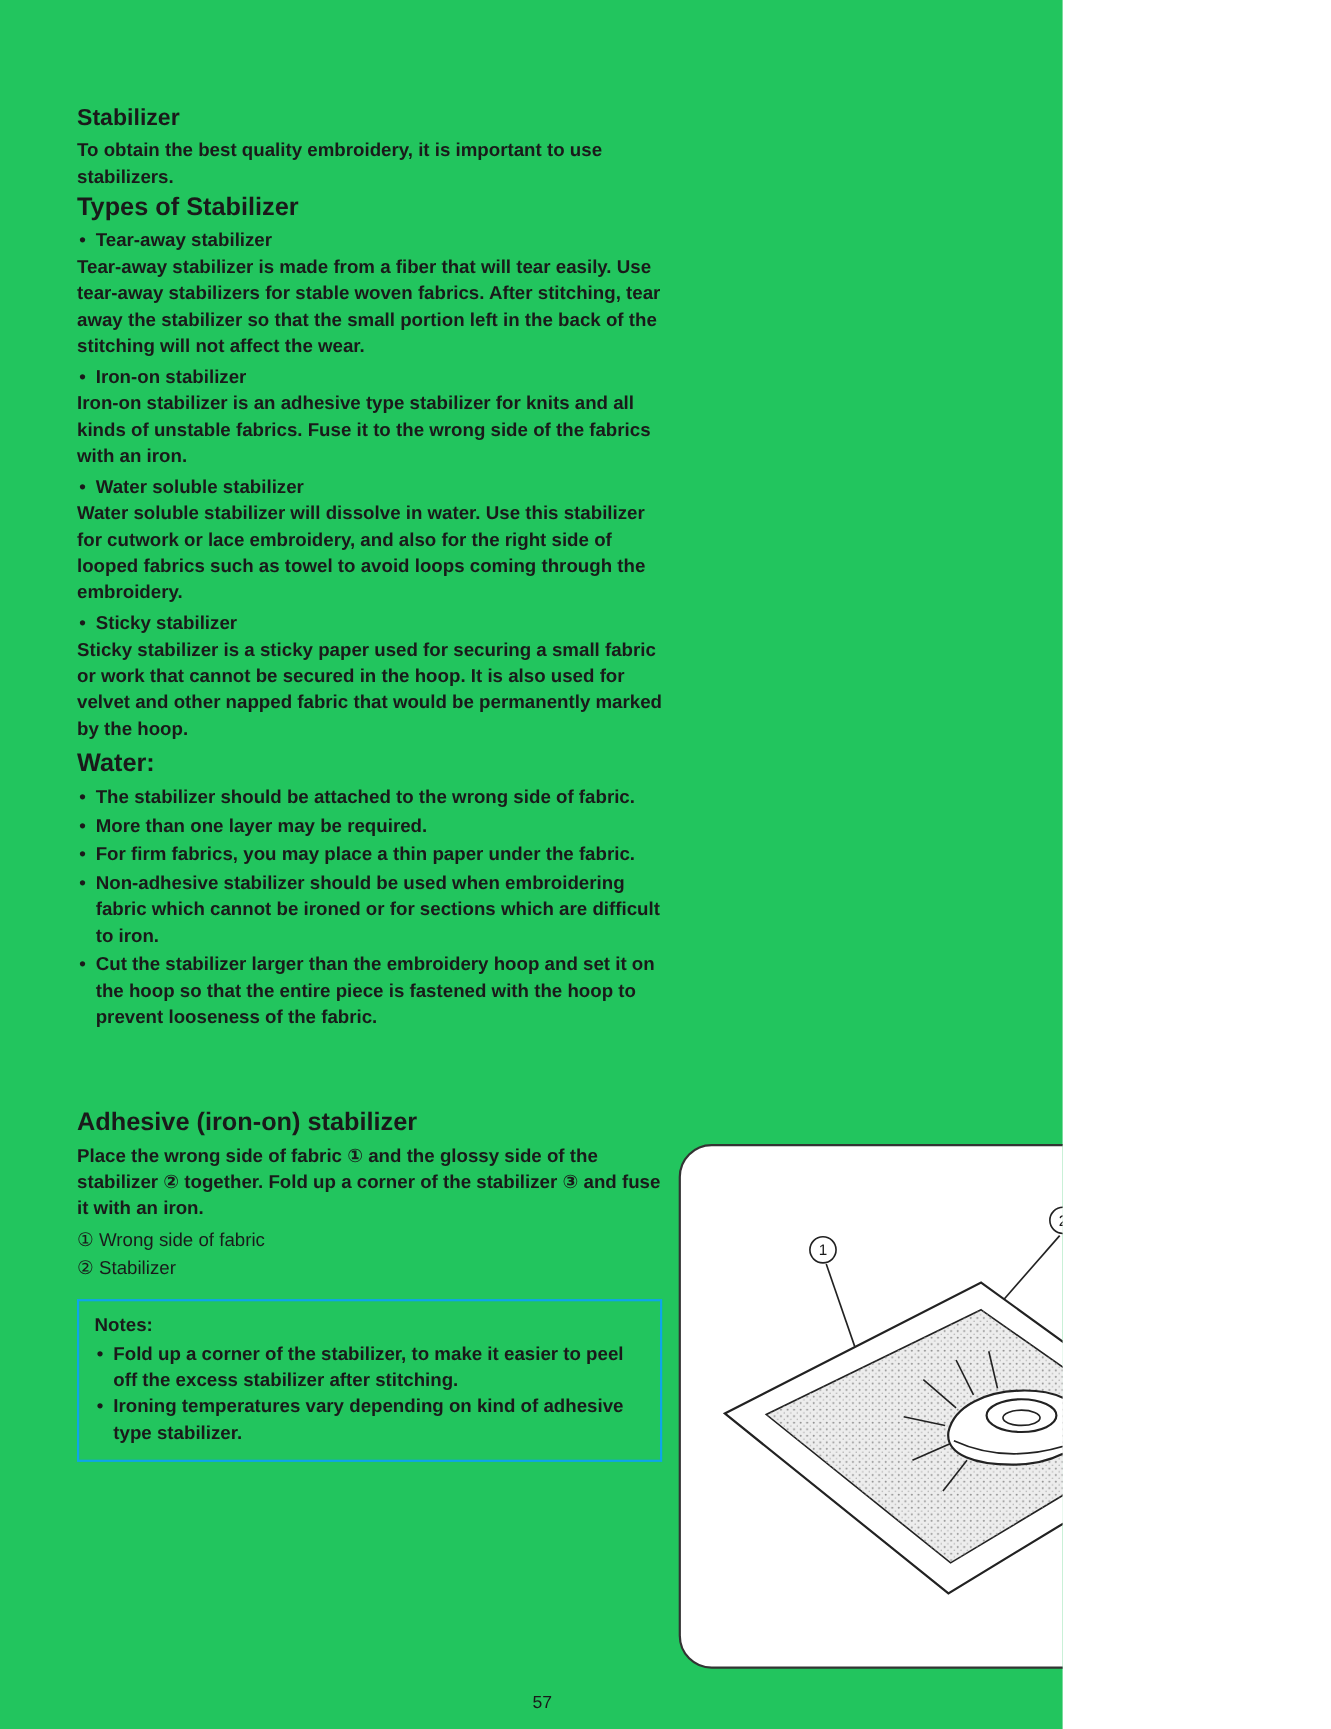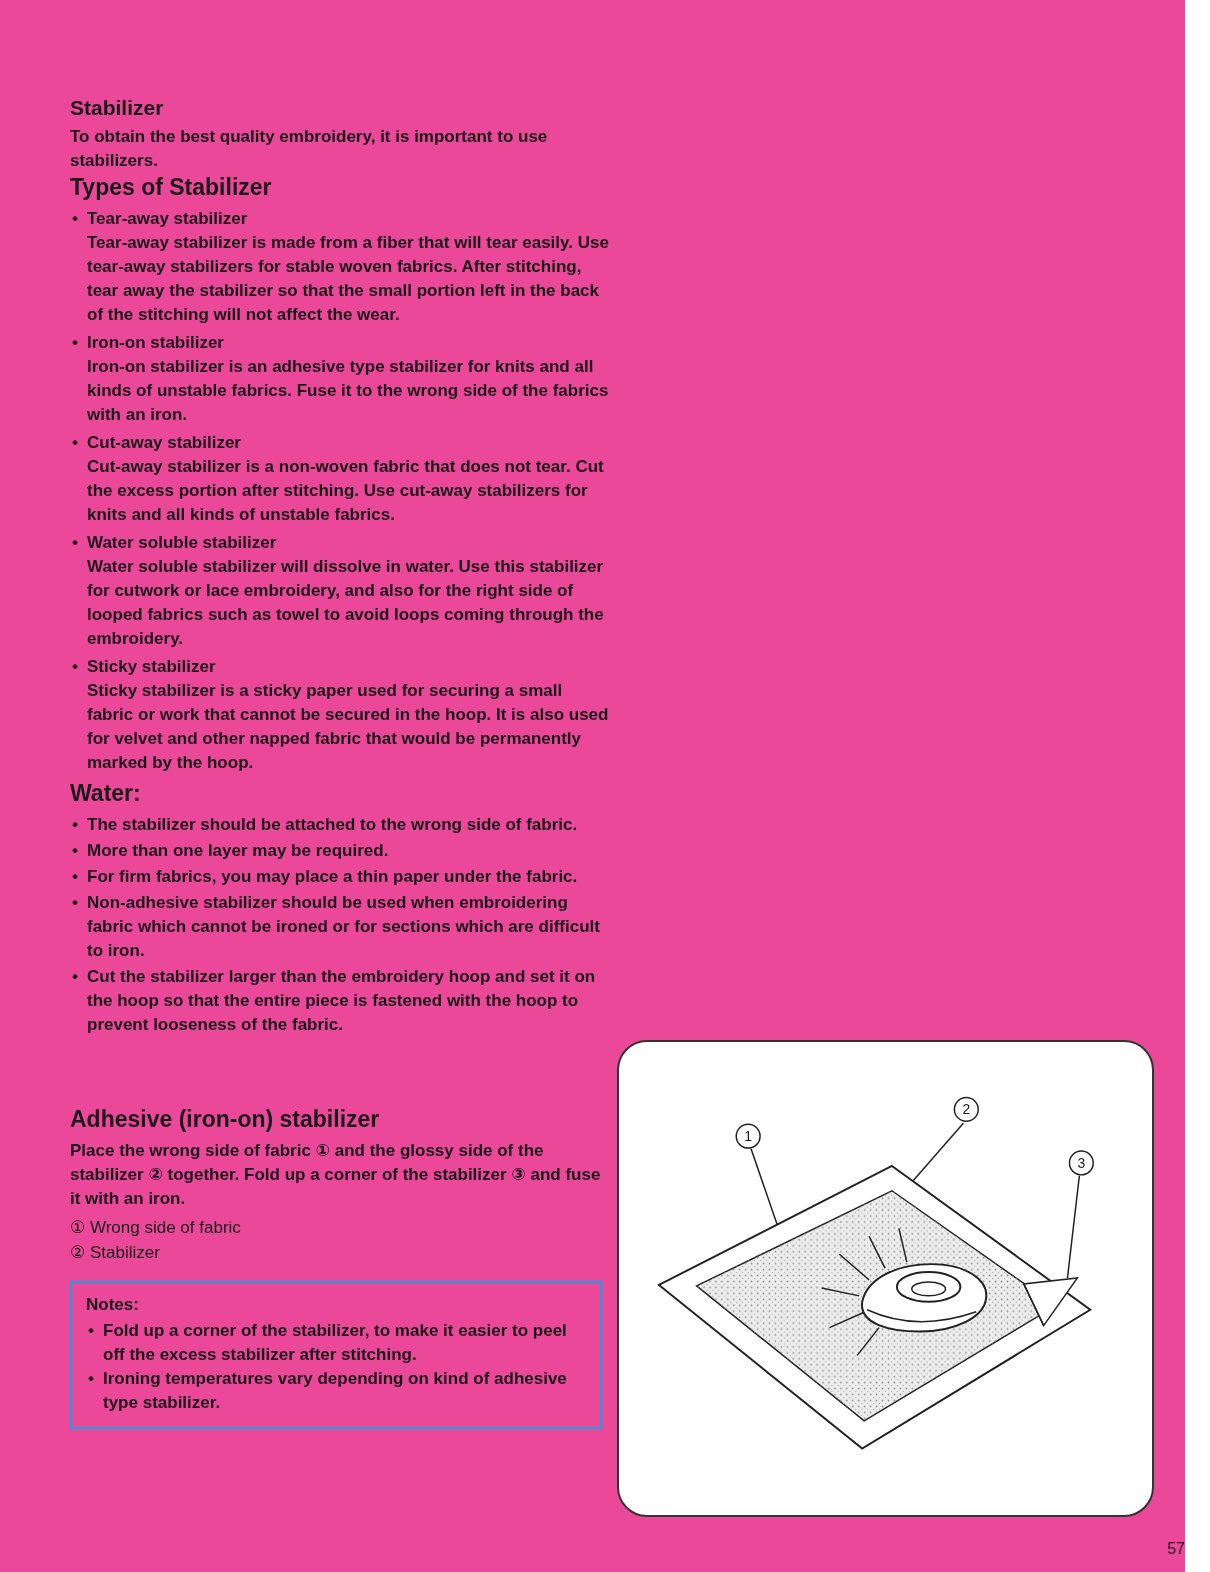--- a/index.html
+++ b/index.html
@@ -3,23 +3,23 @@
 <meta charset="utf-8">
 <style>
   * { margin: 0; padding: 0; box-sizing: border-box; }
   html, body { background: #ffffff; }
   body {
     font-family: "Liberation Sans", "DejaVu Sans", sans-serif;
     color: #1a1a1a;
   }
   #page {
     position: relative;
-    width: 1185px;
+    width: 966px;
     height: 1572px;
-    background: #ec4899;
+    background: #22c55e;
     overflow: hidden;
   }
   .left-col {
     position: absolute;
     left: 70px;
     top: 95px;
     width: 540px;
   }
   .h-small {
     font-size: 21px;
@@ -47,21 +47,21 @@
     content: "\2022";
     position: absolute;
     left: 2px;
     top: 0;
   }
   .bullet-title {
     font-size: 17px;
     font-weight: bold;
     line-height: 24px;
   }
-  .type-body { margin-left: 17px; }
+  .type-body { }
   .usage-item { margin-bottom: 2px; }
   .adhesive-section { margin-top: 68px; }
   .adhesive-body { margin-top: 2px; margin-bottom: 4px; }
   .legend-line {
     font-size: 17px;
     line-height: 25px;
   }
   .notes-box {
     margin-top: 16px;
     border: 2px solid #0ea5e9;
@@ -83,21 +83,21 @@
     border: 2px solid #333333;
     border-radius: 30px;
     background: #ffffff;
   }
   .figure-box svg { display: block; }
   .page-number {
     position: absolute;
     left: 0;
     bottom: 14px;
     width: 100%;
-    text-align: right;
+    text-align: center;
     font-size: 16px;
     padding-left: 20px;
   }
 </style>
 </head>
 <body>
 
 <div id="page">
 
   <div class="left-col">
@@ -110,24 +110,20 @@
     <div class="type-item">
       <div class="bullet bullet-title">Tear-away stabilizer</div>
       <p class="body type-body">Tear-away stabilizer is made from a fiber that will tear easily. Use tear-away stabilizers for stable woven fabrics. After stitching, tear away the stabilizer so that the small portion left in the back of the stitching will not affect the wear.</p>
     </div>
 
     <div class="type-item">
       <div class="bullet bullet-title">Iron-on stabilizer</div>
       <p class="body type-body">Iron-on stabilizer is an adhesive type stabilizer for knits and all kinds of unstable fabrics. Fuse it to the wrong side of the fabrics with an iron.</p>
     </div>
 
-    <div class="type-item">
-      <div class="bullet bullet-title">Cut-away stabilizer</div>
-      <p class="body type-body">Cut-away stabilizer is a non-woven fabric that does not tear. Cut the excess portion after stitching. Use cut-away stabilizers for knits and all kinds of unstable fabrics.</p>
-    </div>
 
     <div class="type-item">
       <div class="bullet bullet-title">Water soluble stabilizer</div>
       <p class="body type-body">Water soluble stabilizer will dissolve in water. Use this stabilizer for cutwork or lace embroidery, and also for the right side of looped fabrics such as towel to avoid loops coming through the embroidery.</p>
     </div>
 
     <div class="type-item">
       <div class="bullet bullet-title">Sticky stabilizer</div>
       <p class="body type-body">Sticky stabilizer is a sticky paper used for securing a small fabric or work that cannot be secured in the hoop. It is also used for velvet and other napped fabric that would be permanently marked by the hoop.</p>
     </div>

